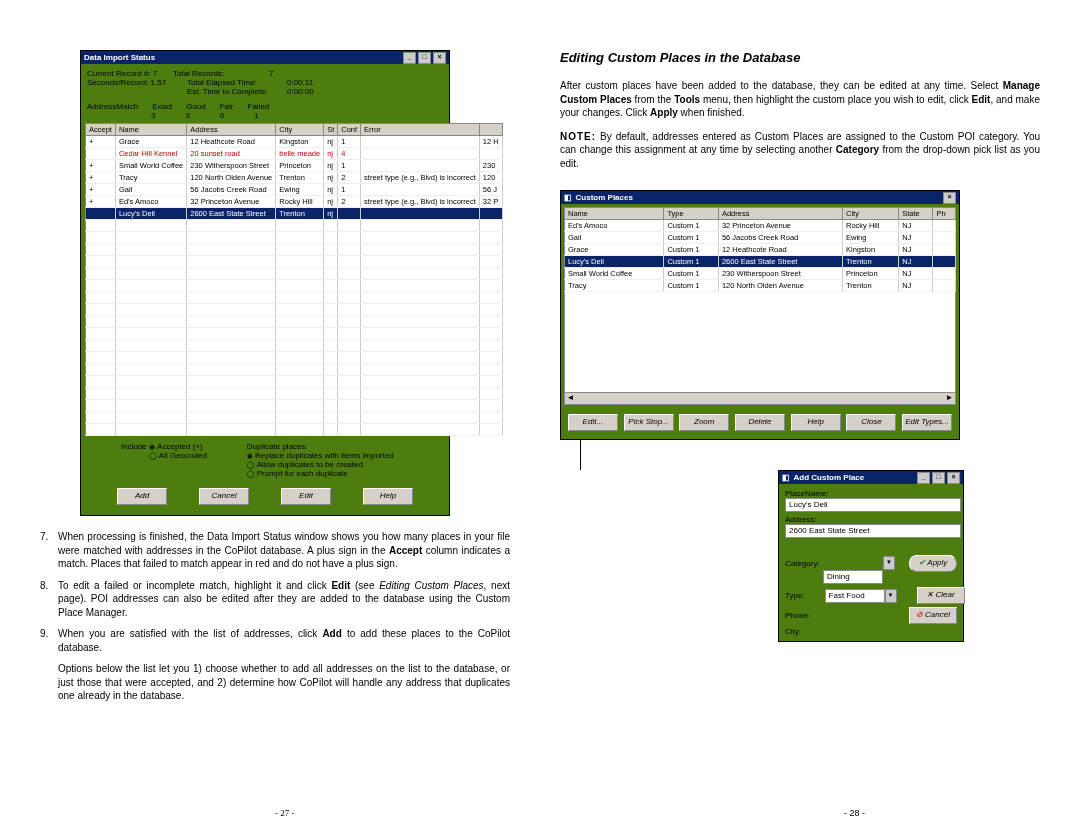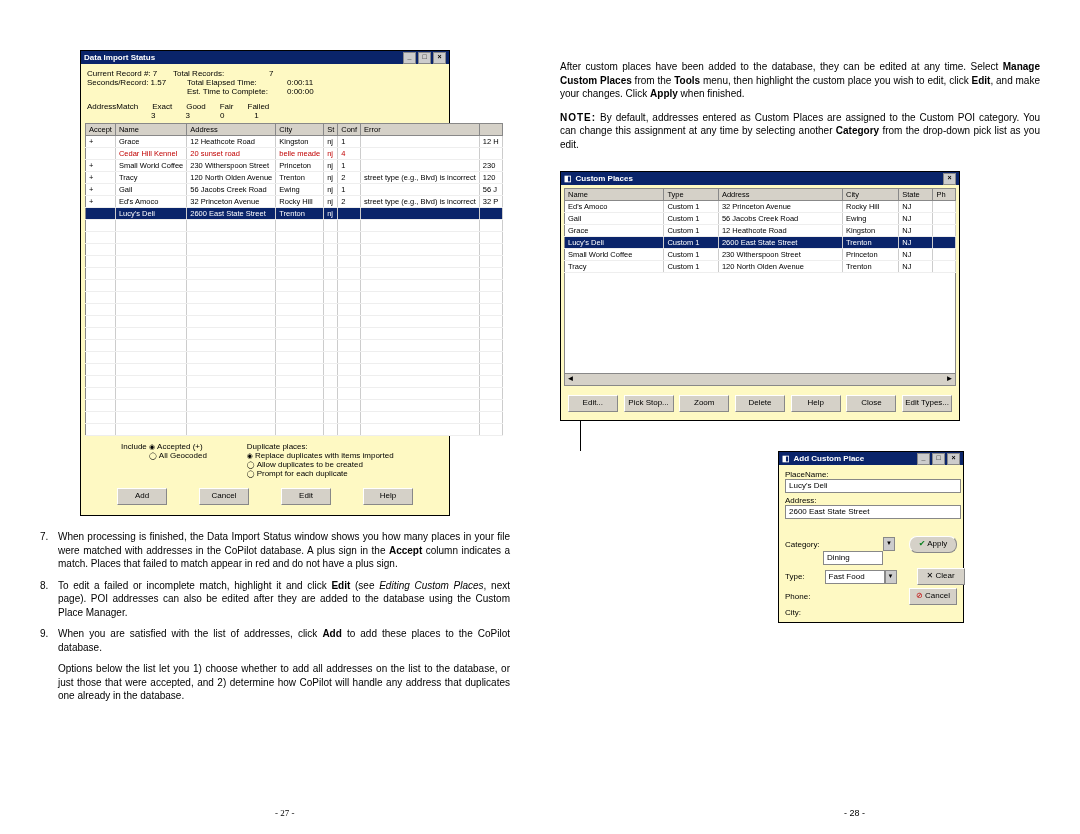--- a/index.html
+++ b/index.html
@@ -27,21 +27,21 @@
     bottom: 16px;
     font-size: 9px;
     color: #000;
   }
   .page-num-left { left: 275px; font-family: Liberation Serif, serif; }
   .page-num-right { right: 215px; }
 
   
   .win {
     border: 1px solid #000;
-    background: #fef9c3;
+    background: #4d7c0f;
     position: relative;
     font-size: 8px;
     box-sizing: border-box;
   }
   .titlebar {
     background: linear-gradient(to right, #0a246a, #0a246a);
     color: #fff;
     font-weight: bold;
     font-size: 8px;
     height: 13px;
@@ -66,20 +66,21 @@
     display: inline-block;
     min-width: 48px;
     height: 15px;
     line-height: 13px;
     text-align: center;
     background: #d5d1c8;
     border: 1px solid #888;
     border-top-color: #fff;
     border-left-color: #fff;
     font-size: 8px;
+    font-style: italic;
   }
   .field {
     background: #fff;
     border: 1px solid #888;
     height: 12px;
     line-height: 12px;
     padding: 0 3px;
     font-size: 8px;
   }
   .combo { display:inline-flex; align-items:center; }
@@ -499,20 +500,21 @@
           <span class="num">9.</span>
           <span>When you are satisfied with the list of addresses, click </span><strong>Add</strong><span> to add these places to the CoPilot database.</span>
           <div style="height:8px;"></div>
           <span>Options below the list let you 1) choose whether to add all addresses on the list to the database, or just those that were accepted, and 2) determine how CoPilot will handle any address that duplicates one already in the database.</span>
         </li>
       </ol>
     </div>
   </div>
 
   <div class="col col-right">
+    <h2 class="section">Editing Custom Places in the Database</h2>
 
     <div class="body-text" style="text-align:justify;">
       <p>
         <span>After custom places have been added to the database, they can be edited at any time. Select </span><strong>Manage Custom Places</strong><span> from the </span><strong>Tools</strong><span> menu, then highlight the custom place you wish to edit, click </span><strong>Edit</strong><span>, and make your changes. Click </span><strong>Apply</strong><span> when finished.</span>
       </p>
       <p>
         <strong style="letter-spacing:1px;">NOTE:</strong><span> By default, addresses entered as Custom Places are assigned to the Custom POI category. You can change this assignment at any time by selecting another </span><strong>Category</strong><span> from the drop-down pick list as you edit.</span>
       </p>
     </div>
 

